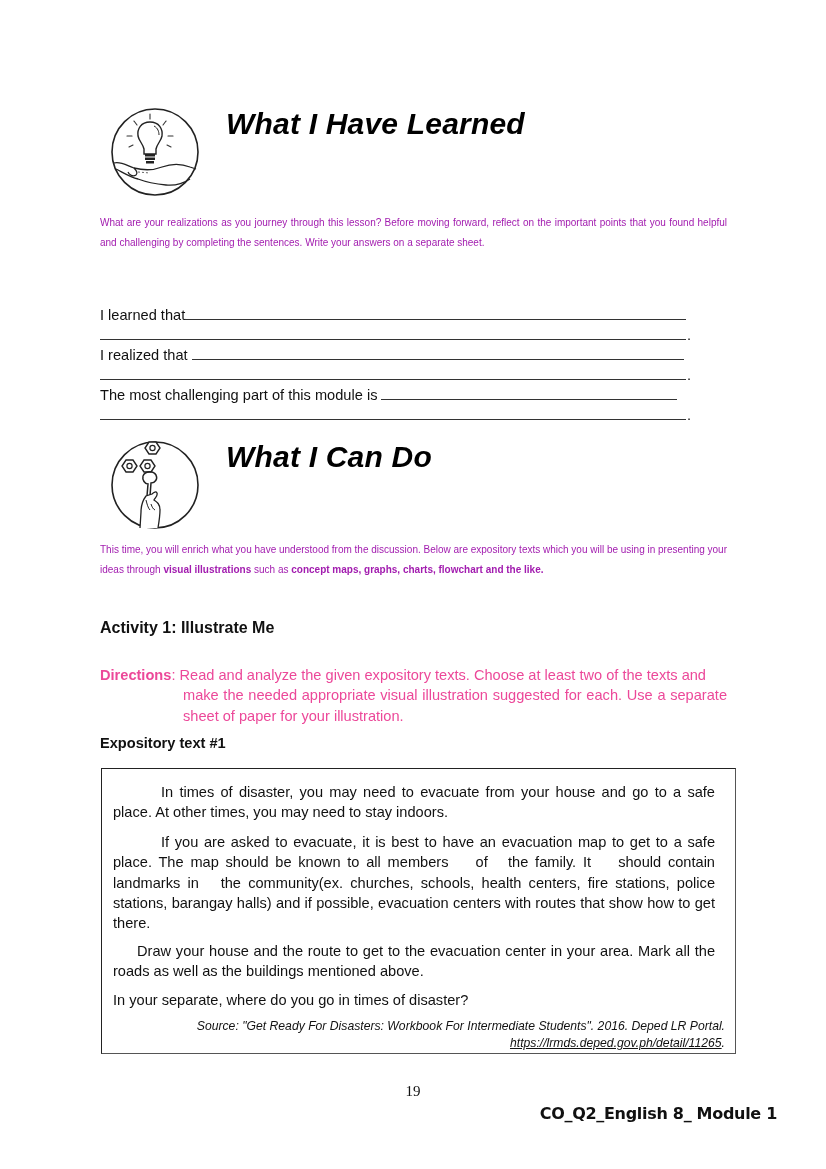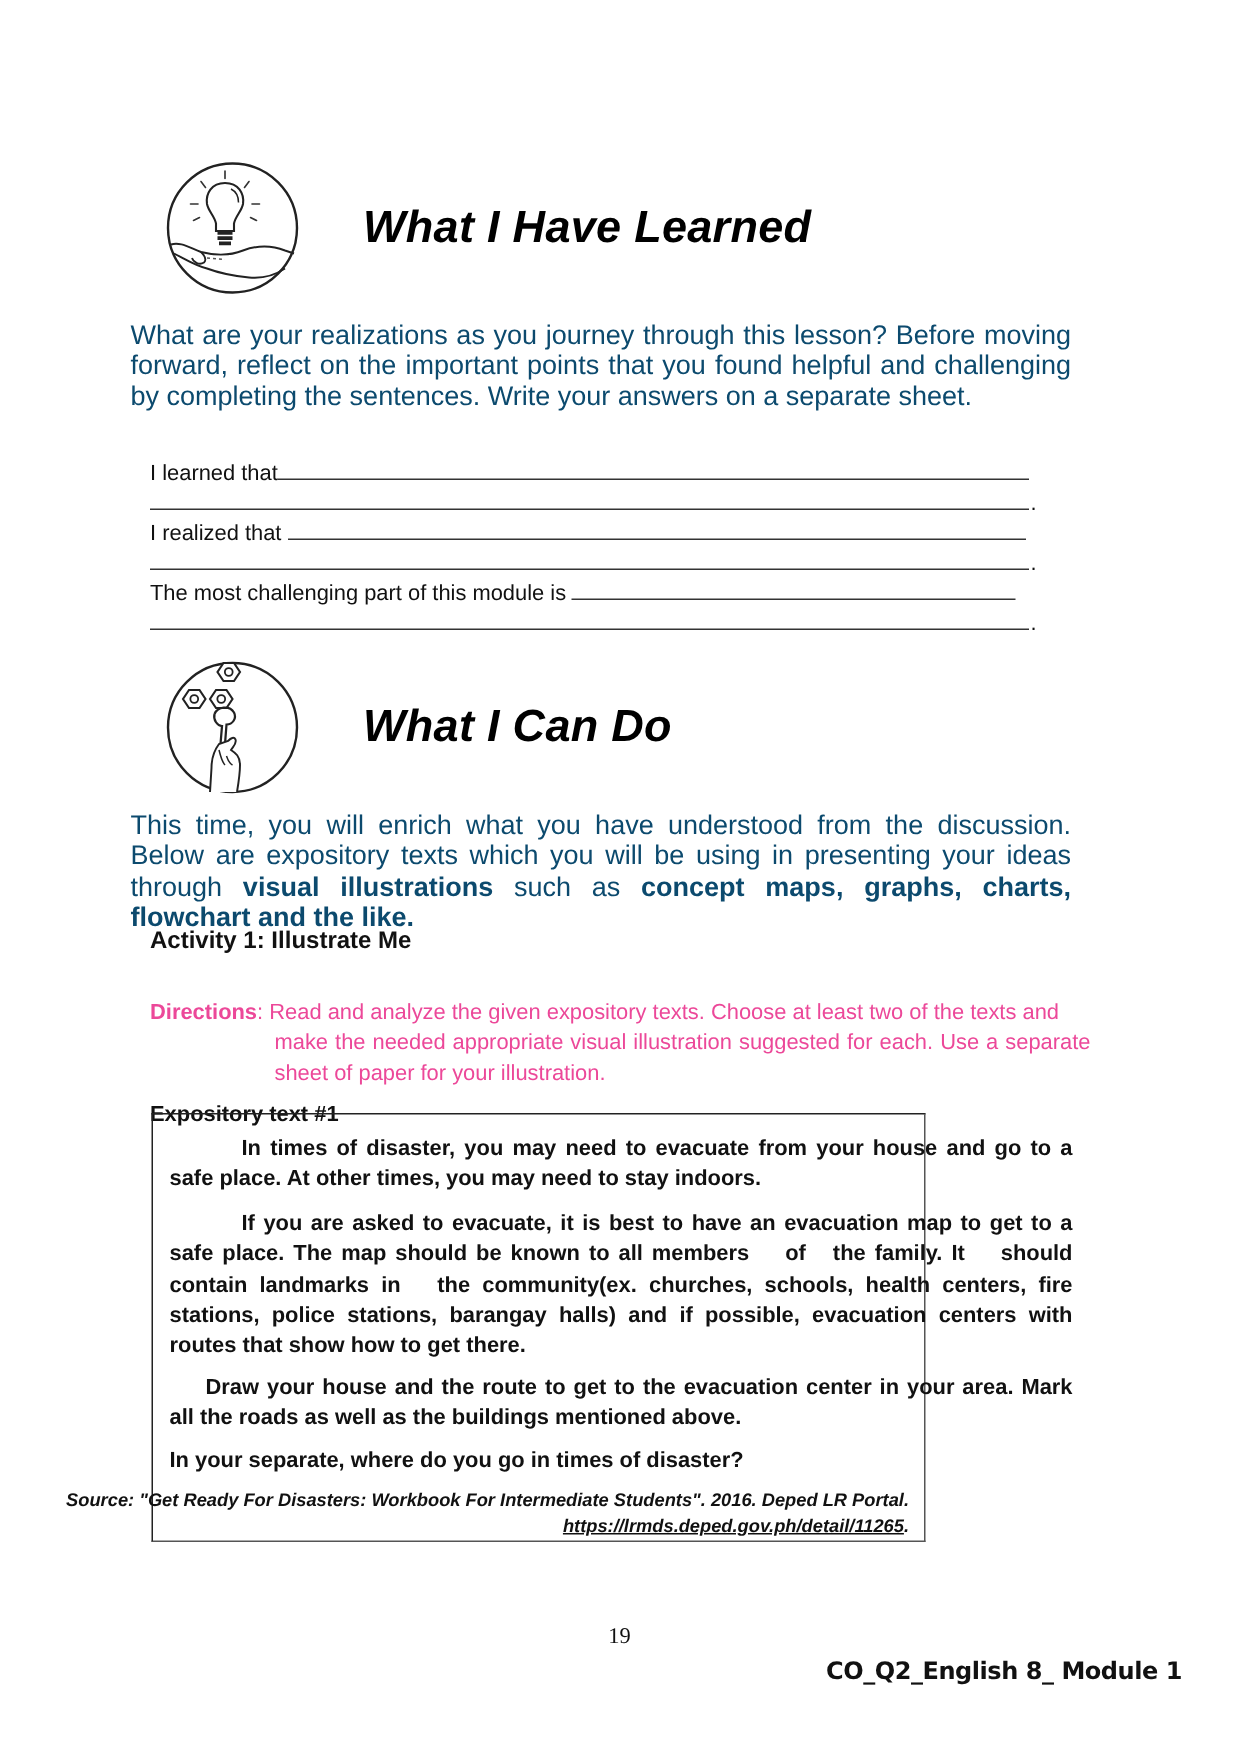--- a/index.html
+++ b/index.html
@@ -18,45 +18,43 @@
     .page {
       position: absolute;
       left: 0; top: 0;
       width: 826px;
       height: 1169px;
     }
     .section-header {
       position: absolute;
       left: 110px;
       display: flex;
-      align-items: center;
-      gap: 16px;
     }
     .section-icon {
       width: 90px;
       height: 90px;
       flex: 0 0 90px;
     }
     .section-title {
       font-family: "Liberation Sans", sans-serif;
       font-weight: bold;
       font-style: italic;
       font-size: 30px;
       margin-left: 26px;
       color: #000;
       letter-spacing: 0.2px;
     }
     .para {
       position: absolute;
-      left: 87px;
+      left: 100px;
       width: 627px;
-      font-size: 18px;
+      font-size: 10px;
       line-height: 20.3px;
       text-align: justify;
-      color: #0c4a6e;
+      color: #a21caf;
     }
     .para b { font-weight: bold; }
     .fill-line {
       position: absolute;
       left: 100px;
       width: 600px;
       font-size: 14.6px;
       line-height: 20px;
       color: #111;
       white-space: nowrap;
@@ -95,28 +93,27 @@
       position: absolute;
       left: 100px;
       top: 735px;
       font-size: 14.6px;
       font-weight: bold;
       color: #111;
     }
     .expo-box {
       position: absolute;
       left: 101px;
-      top: 742px;
-      width: 516px;
+      top: 768px;
+      width: 635px;
       height: 286px;
       border: 1.5px solid #222;
       border-right-color: #555;
       border-bottom-color: #555;
       box-sizing: border-box;
-      font-weight: bold;
     }
     .expo-p {
       position: absolute;
       left: 11px;
       width: 602px;
       font-size: 14.6px;
       line-height: 20.3px;
       text-align: justify;
       color: #111;
     }
@@ -144,21 +141,21 @@
       left: 0;
       width: 826px;
       top: 1083px;
       text-align: center;
       font-family: "Liberation Serif", serif;
       font-size: 15px;
       color: #111;
     }
     .module-code {
       position: absolute;
-      right: 38px;
+      right: 49px;
       top: 1104px;
       font-family: "DejaVu Sans", sans-serif;
       font-size: 16px;
       font-weight: bold;
       color: #111;
       letter-spacing: -0.3px;
     }
     .watermark {
       position: absolute;
       left: 0;

